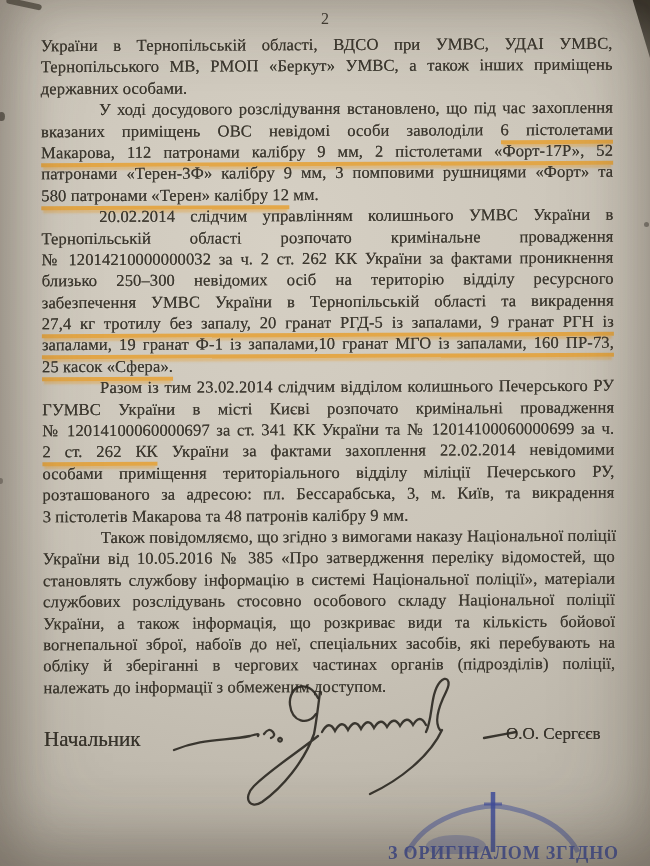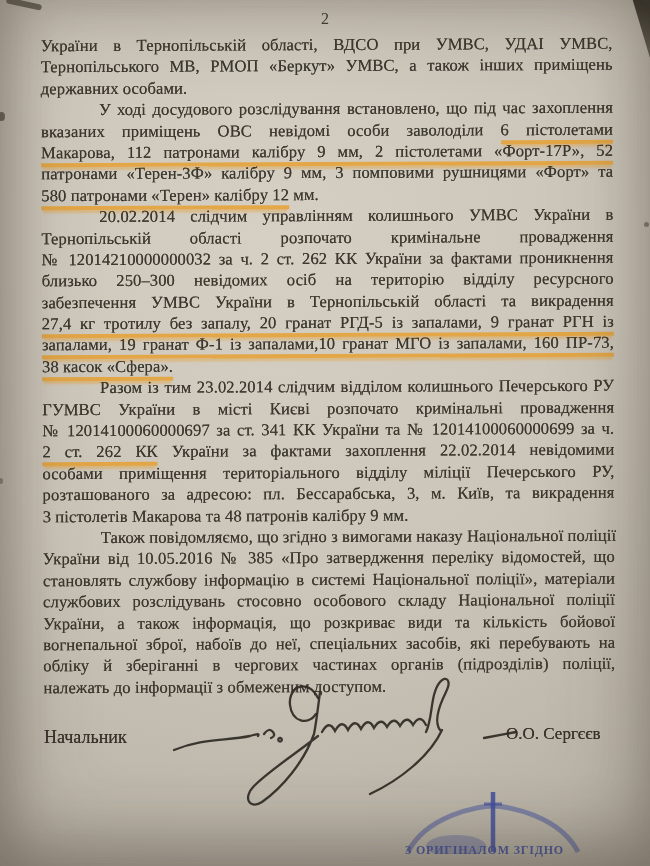--- a/index.html
+++ b/index.html
@@ -16,27 +16,27 @@
   .ln{
     font-size:16.6px;line-height:21.4px;height:21.4px;white-space:nowrap;
     text-align:justify;text-align-last:justify;
     color:#3c382f;text-shadow:0 0 .5px rgba(56,52,44,.85);
     letter-spacing:.1px;
   }
   .end{text-align-last:left;}
   .ind{text-indent:58px;}
   .u{border-bottom:4px solid rgba(231,159,45,.82);padding-bottom:1px;
      box-shadow:0 5px 2px -2px rgba(231,159,45,.38);}
-  .signoff-title{position:absolute;left:44px;top:727px;font-size:18px;color:#38342c;text-shadow:0 0 .5px rgba(56,52,44,.9);}
+  .signoff-title{position:absolute;left:44px;top:727px;font-size:21px;color:#38342c;text-shadow:0 0 .5px rgba(56,52,44,.9);}
   .signoff-name{position:absolute;left:506px;top:724px;font-size:17px;color:#38342c;text-shadow:0 0 .6px rgba(56,52,44,.95);}
   .sig{position:absolute;left:168px;top:668px;}
   .sig path{fill:none;stroke:#2e2a24;stroke-width:2.3;stroke-linecap:round;opacity:.92;}
   .stamp-emblem{position:absolute;left:398px;top:792px;filter:blur(.5px);}
-  .stamp-text{position:absolute;left:388px;top:843px;font-size:12px;font-weight:bold;
-    color:#3f4f9e;letter-spacing:.8px;opacity:.9;filter:blur(.35px);white-space:nowrap;margin-left:17px;}
+  .stamp-text{position:absolute;left:388px;top:843px;font-size:18px;font-weight:bold;
+    color:#3f4f9e;letter-spacing:.8px;opacity:.9;filter:blur(.35px);white-space:nowrap;}
   .corner-tl{position:absolute;left:6px;top:1px;width:36px;height:6px;background:#514d44;border-radius:3px;transform:rotate(12deg);opacity:.8;}
   .corner-tr{position:absolute;right:0;top:0;width:24px;height:58px;
     background:linear-gradient(205deg,#343129 10%,#6e6a60 90%);
     clip-path:polygon(28% 0,100% 0,100% 100%);}
   .speck1{position:absolute;left:-2px;top:112px;width:7px;height:9px;background:#4b473f;border-radius:50%;opacity:.75;}
   .speck2{position:absolute;left:644px;top:222px;width:5px;height:5px;background:#55504a;border-radius:50%;opacity:.6;}
   .speck3{position:absolute;left:-2px;top:478px;width:5px;height:6px;background:#55504a;border-radius:50%;opacity:.5;}
 </style>
 </head>
 <body>
@@ -61,21 +61,21 @@
     <div class="ln"><span>патронами «Терен-3Ф» калібру 9 мм, 3 помповими рушницями «Форт» та</span></div>
     <div class="ln end"><span class="u">580 патронами «Терен» калібру 12</span><span> мм.</span></div>
 
     <div class="ln ind"><span>20.02.2014 слідчим управлінням колишнього УМВС України в</span></div>
     <div class="ln"><span>Тернопільській області розпочато кримінальне провадження</span></div>
     <div class="ln"><span>№ 12014210000000032 за ч. 2 ст. 262 КК України за фактами проникнення</span></div>
     <div class="ln"><span>близько 250–300 невідомих осіб на територію відділу ресурсного</span></div>
     <div class="ln"><span>забезпечення УМВС України в Тернопільській області та викрадення</span></div>
     <div class="ln"><span class="u">27,4 кг тротилу без запалу, 20 гранат РГД-5 із запалами, 9 гранат РГН із</span></div>
     <div class="ln"><span class="u">запалами, 19 гранат Ф-1 із запалами,10 гранат МГО із запалами, 160 ПР-73,</span></div>
-    <div class="ln end"><span class="u">38 касок «Сфера».</span></div>
+    <div class="ln end"><span class="u">25 касок «Сфера».</span></div>
 
     <div class="ln ind"><span>Разом із тим 23.02.2014 слідчим відділом колишнього Печерського РУ</span></div>
     <div class="ln"><span>ГУМВС України в місті Києві розпочато кримінальні провадження</span></div>
     <div class="ln"><span>№ 12014100060000697 за ст. 341 КК України та № 12014100060000699 за ч.</span></div>
     <div class="ln"><span class="u">2 ст. 262 КК</span><span> України за фактами захоплення 22.02.2014 невідомими</span></div>
     <div class="ln"><span>особами приміщення територіального відділу міліції Печерського РУ,</span></div>
     <div class="ln"><span>розташованого за адресою: пл. Бессарабська, 3, м. Київ, та викрадення</span></div>
     <div class="ln end"><span>3 пістолетів Макарова та 48 патронів калібру 9 мм.</span></div>
 
     <div class="ln ind"><span>Також повідомляємо, що згідно з вимогами наказу Національної поліції</span></div>

